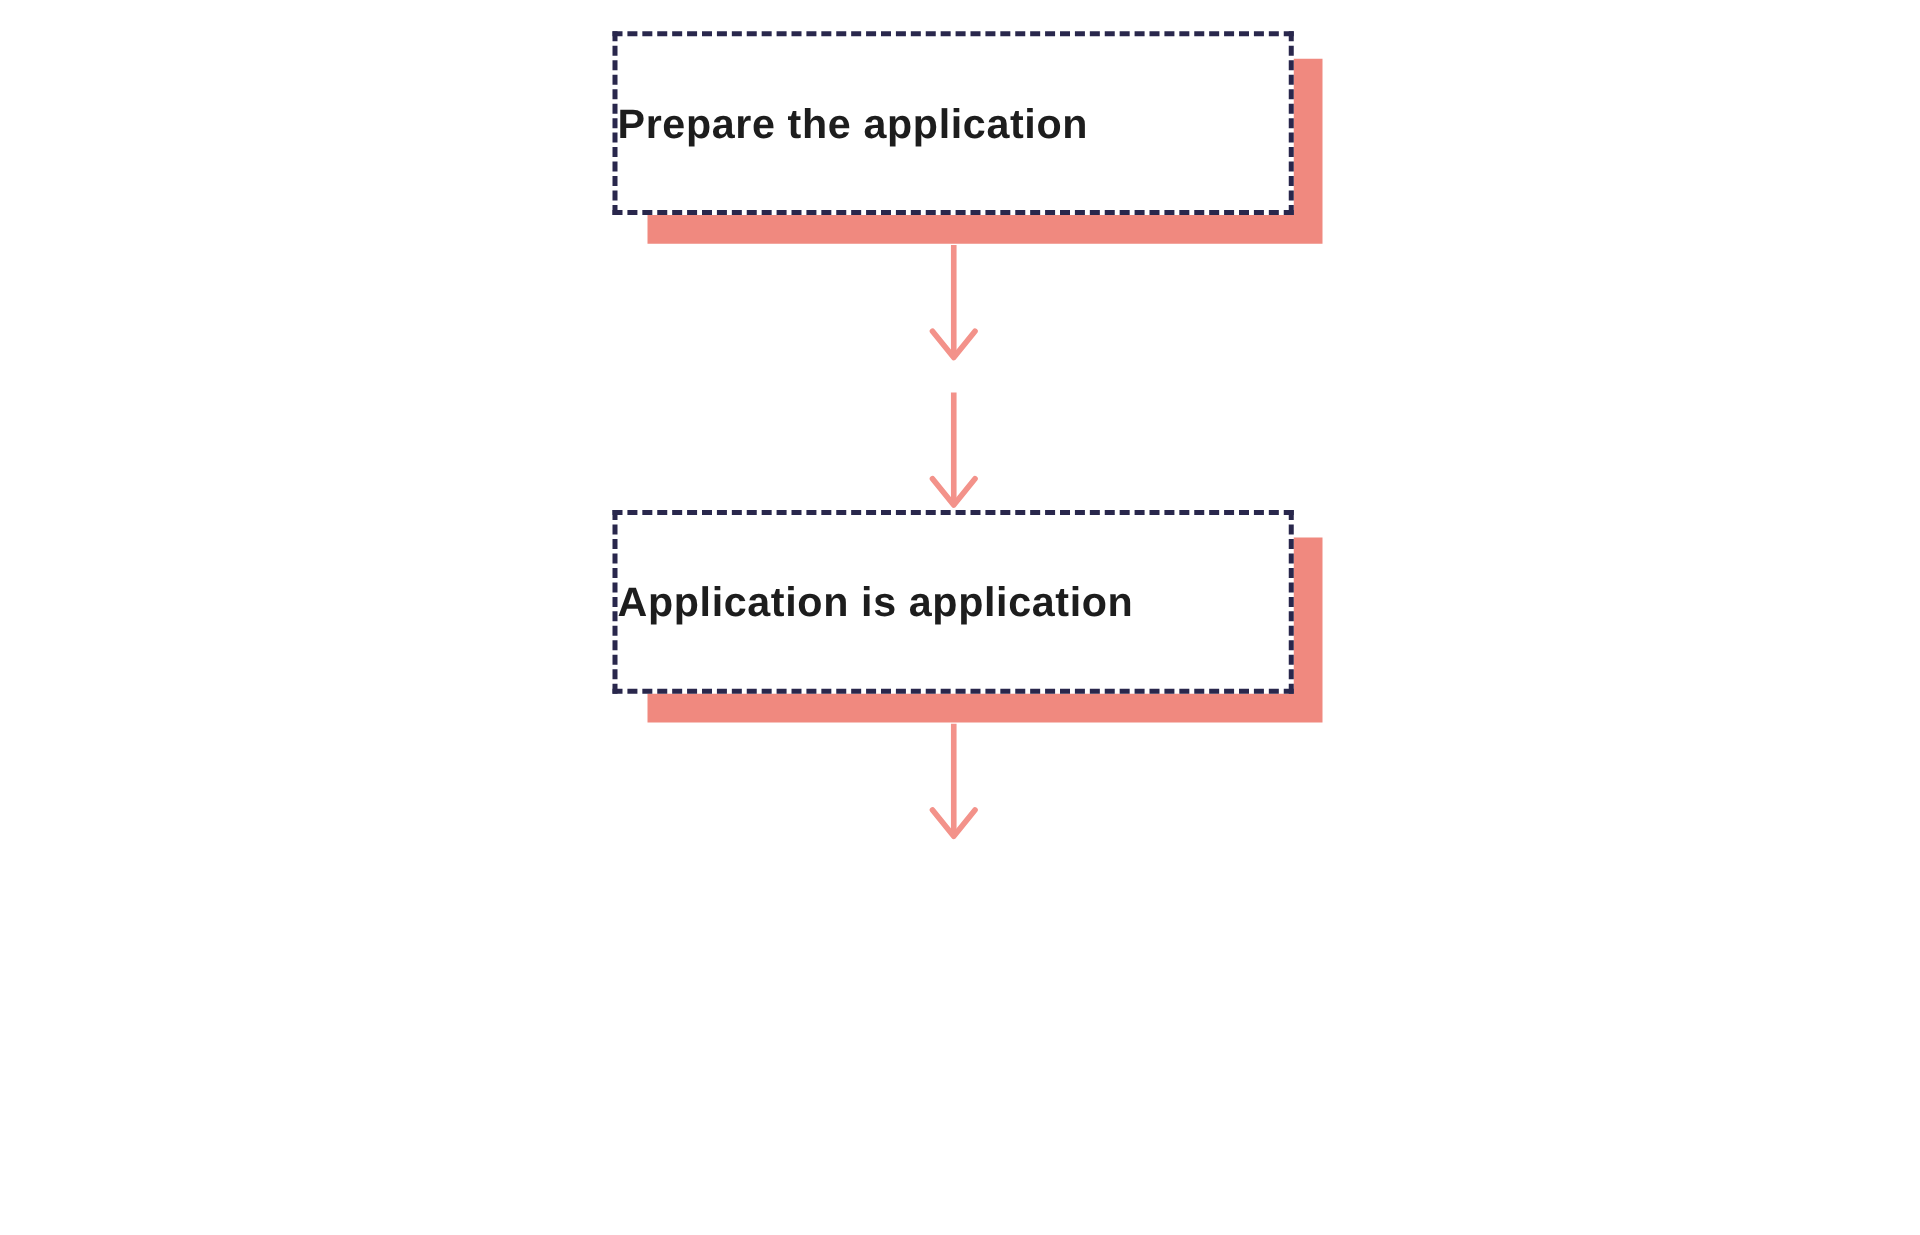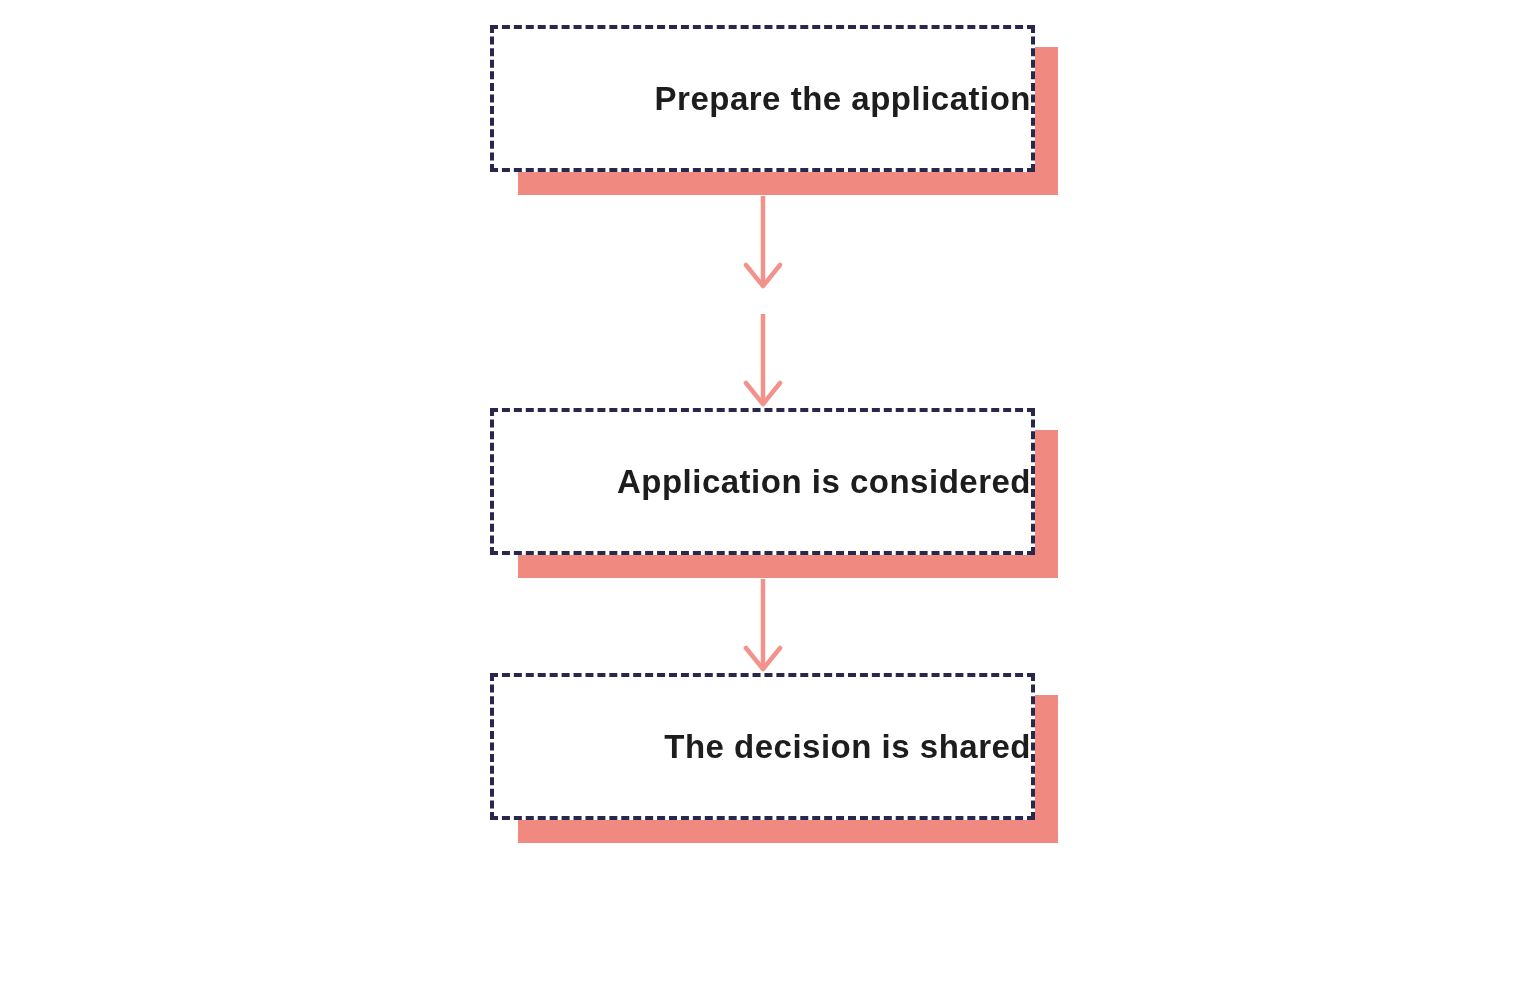--- a/index.html
+++ b/index.html
@@ -41,21 +41,21 @@
     background: var(--shadow-salmon, #F0897F);
   }
 
   .step .box {
     position: absolute;
     inset: 0;
     background: var(--box-bg, #ffffff);
     border: 4px dashed var(--border-navy, #29274C);
     display: flex;
     align-items: center;
-    justify-content: flex-end;
+    justify-content: flex-start;
   }
 
   .step .label {
     font-size: 33px;
     font-weight: 700;
     letter-spacing: 0.5px;
     color: var(--text-color, #1D1D1D);
     text-align: center;
   }
 
@@ -97,32 +97,26 @@
     <div class="arrow-gap">
       <svg width="44" height="94" viewBox="0 0 44 94">
         <line x1="22" y1="0" x2="22" y2="88" class="arrow-stroke" stroke="#F3928A" stroke-width="4.5" stroke-linecap="round" stroke-linejoin="round"></line>
         <polyline points="5,69 22,90 39,69" class="arrow-stroke" fill="none" stroke="#F3928A" stroke-width="4.5" stroke-linecap="round" stroke-linejoin="round"></polyline>
       </svg>
     </div>
 
     <div class="step">
       <div class="shadow"></div>
       <div class="box">
-        <span class="label">Application is considered</span>
+        <span class="label">Application is application</span>
       </div>
     </div>
 
     <div class="arrow-gap">
       <svg width="44" height="94" viewBox="0 0 44 94">
         <line x1="22" y1="0" x2="22" y2="88" class="arrow-stroke" stroke="#F3928A" stroke-width="4.5" stroke-linecap="round" stroke-linejoin="round"></line>
         <polyline points="5,69 22,90 39,69" class="arrow-stroke" fill="none" stroke="#F3928A" stroke-width="4.5" stroke-linecap="round" stroke-linejoin="round"></polyline>
       </svg>
     </div>
 
-    <div class="step">
-      <div class="shadow"></div>
-      <div class="box">
-        <span class="label">The decision is shared</span>
-      </div>
-    </div>
 
   </div>
 </div>
 
 </body></html>

